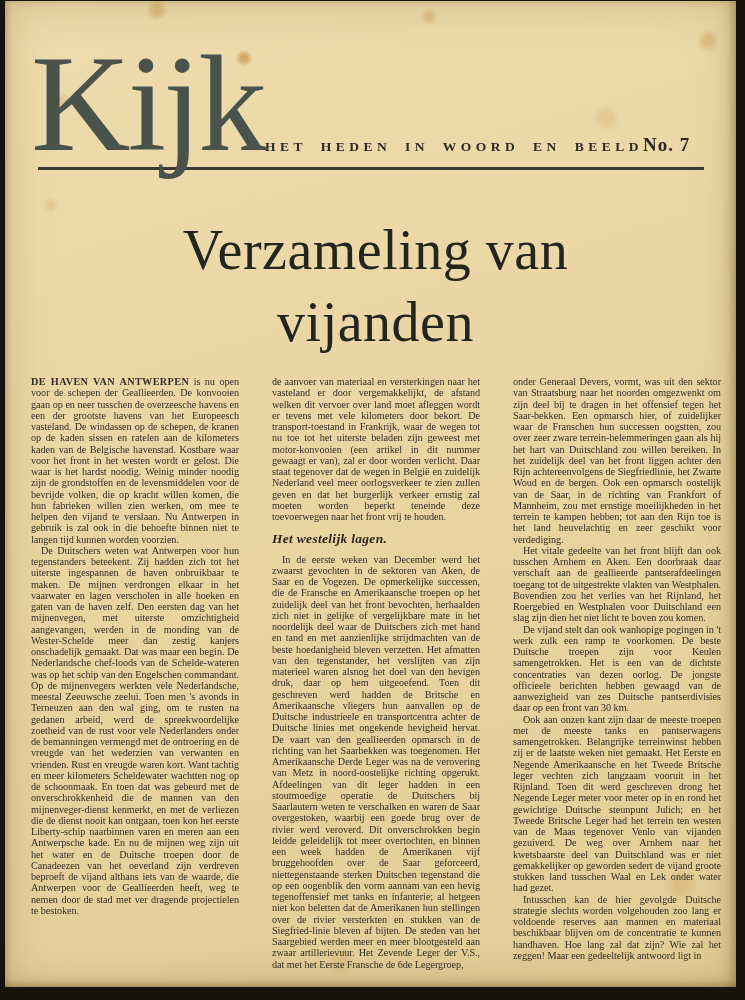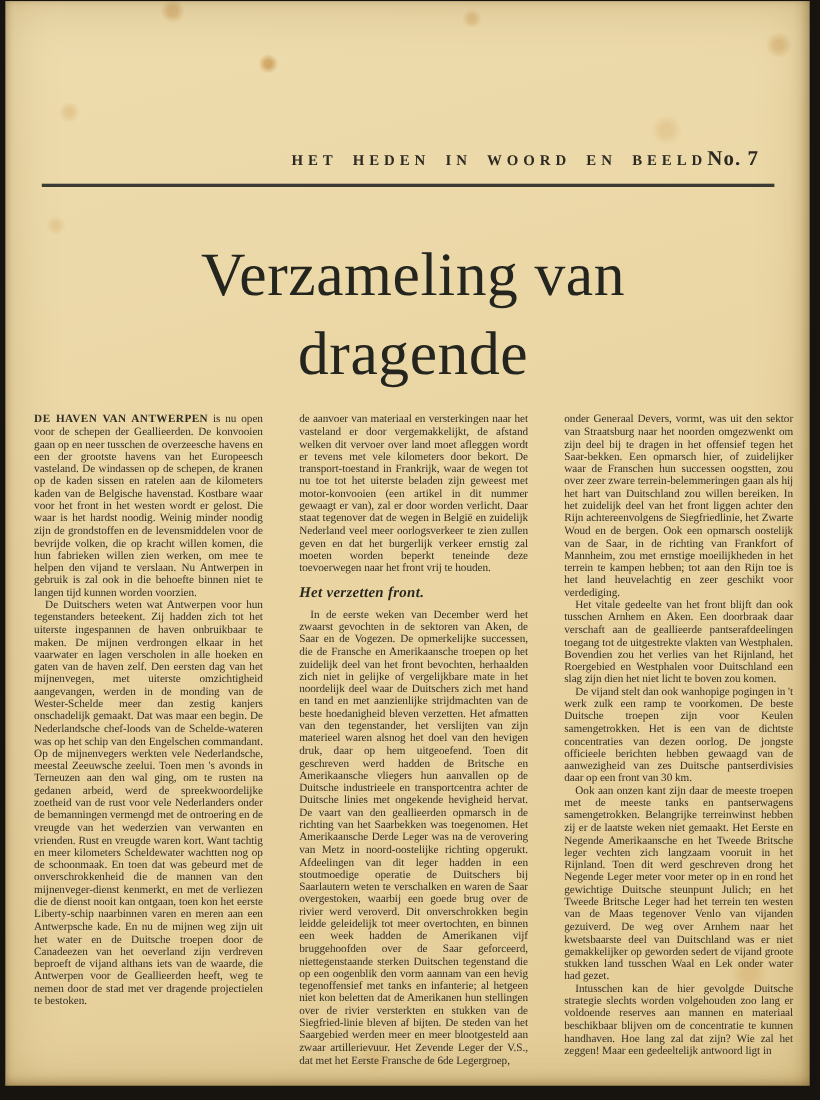--- a/index.html
+++ b/index.html
@@ -134,43 +134,44 @@
     text-indent: 0;
     color: #2b2820;
   }
 </style>
 </head>
 <body>
 
 <div class="stage">
   <div class="paper">
 
+    <div class="masthead-title">Kijk</div>
 
     <div class="masthead-row">
       <span class="tagline">HET HEDEN IN WOORD EN BEELD</span>
       <span class="issue-no">No. 7</span>
     </div>
 
     <div class="masthead-rule"></div>
 
     <h1 class="headline">
       <span>Verzameling van</span><br>
-      <span>dragende</span>
+      <span>vijanden</span>
     </h1>
 
     <div class="columns">
 
       <div class="col">
         <p><span class="lead-in">DE HAVEN VAN ANTWERPEN</span> <span>is nu open voor de schepen der Geallieerden.  De konvooien gaan op en neer tusschen de overzeesche havens en een der grootste havens van het Europeesch vasteland.  De windassen op de schepen, de kranen op de kaden sissen en ratelen aan de kilometers kaden van de Belgische havenstad. Kostbare waar voor het front in het westen wordt er gelost.  Die waar is het hardst noodig.  Weinig minder noodig zijn de grondstoffen en de levensmiddelen voor de bevrijde volken, die op kracht willen komen, die hun fabrieken willen zien werken, om mee te helpen den vijand te verslaan. Nu Antwerpen in gebruik is zal ook in die behoefte binnen niet te langen tijd kunnen worden voorzien.</span></p>
         <p class="indent">De Duitschers weten wat Antwerpen voor hun tegenstanders beteekent.  Zij hadden zich tot het uiterste ingespannen de haven onbruikbaar te maken.  De mijnen verdrongen elkaar in het vaarwater en lagen verscholen in alle hoeken en gaten van de haven zelf.  Den eersten dag van het mijnenvegen, met uiterste omzichtigheid aangevangen, werden in de monding van de Wester-Schelde meer dan zestig kanjers onschadelijk gemaakt.  Dat was maar een begin.  De Nederlandsche chef-loods van de Schelde-wateren was op het schip van den Engelschen commandant. Op de mijnenvegers werkten vele Nederlandsche, meestal Zeeuwsche zeelui.  Toen men 's avonds in Terneuzen aan den wal ging, om te rusten na gedanen arbeid, werd de spreekwoordelijke zoetheid van de rust voor vele Nederlanders onder de bemanningen vermengd met de ontroering en de vreugde van het wederzien van verwanten en vrienden.  Rust en vreugde waren kort.  Want tachtig en meer kilometers Scheldewater wachtten nog op de schoonmaak.  En toen dat was gebeurd met de onverschrokkenheid die de mannen van den mijnenveger-dienst kenmerkt, en met de verliezen die de dienst nooit kan ontgaan, toen kon het eerste Liberty-schip naarbinnen varen en meren aan een Antwerpsche kade.  En nu de mijnen weg zijn uit het water en de Duitsche troepen door de Canadeezen van het oeverland zijn verdreven beproeft de vijand althans iets van de waarde, die Antwerpen voor de Geallieerden heeft, weg te nemen door de stad met ver dragende projectielen te bestoken.</p>
       </div>
 
       <div class="col">
         <p>de aanvoer van materiaal en versterkingen naar het vasteland er door vergemakkelijkt, de afstand welken dit vervoer over land moet afleggen wordt er tevens met vele kilometers door bekort.  De transport-toestand in Frankrijk, waar de wegen tot nu toe tot het uiterste beladen zijn geweest met motor-konvooien (een artikel in dit nummer gewaagt er van), zal er door worden verlicht. Daar staat tegenover dat de wegen in België en zuidelijk Nederland veel meer oorlogsverkeer te zien zullen geven en dat het burgerlijk verkeer ernstig zal moeten worden beperkt teneinde deze toevoerwegen naar het front vrij te houden.</p>
-        <p class="subhead">Het verzetten front.</p>
+        <p class="subhead">Het westelijk lagen.</p>
         <p class="indent">In de eerste weken van December werd het zwaarst gevochten in de sektoren van Aken, de Saar en de Vogezen.  De opmerkelijke successen, die de Fransche en Amerikaansche troepen op het zuidelijk deel van het front bevochten, herhaalden zich niet in gelijke of vergelijkbare mate in het noordelijk deel waar de Duitschers zich met hand en tand en met aanzienlijke strijdmachten van de beste hoedanigheid bleven verzetten.  Het afmatten van den tegenstander, het verslijten van zijn materieel waren alsnog het doel van den hevigen druk, daar op hem uitgeoefend.  Toen dit geschreven werd hadden de Britsche en Amerikaansche vliegers hun aanvallen op de Duitsche industrieele en transportcentra achter de Duitsche linies met ongekende hevigheid hervat.  De vaart van den geallieerden opmarsch in de richting van het Saarbekken was toegenomen.  Het Amerikaansche Derde Leger was na de verovering van Metz in noord-oostelijke richting opgerukt. Afdeelingen van dit leger hadden in een stoutmoedige operatie de Duitschers bij Saarlautern weten te verschalken en waren de Saar overgestoken, waarbij een goede brug over de rivier werd veroverd.  Dit onverschrokken begin leidde geleidelijk tot meer overtochten, en binnen een week hadden de Amerikanen vijf bruggehoofden over de Saar geforceerd, niettegenstaande sterken Duitschen tegenstand die op een oogenblik den vorm aannam van een hevig tegenoffensief met tanks en infanterie; al hetgeen niet kon beletten dat de Amerikanen hun stellingen over de rivier versterkten en stukken van de Siegfried-linie bleven af bijten.  De steden van het Saargebied werden meer en meer blootgesteld aan zwaar artillerievuur.  Het Zevende Leger der V.S., dat met het Eerste Fransche de 6de Legergroep,</p>
       </div>
 
       <div class="col">
         <p>onder Generaal Devers, vormt, was uit den sektor van Straatsburg naar het noorden omgezwenkt om zijn deel bij te dragen in het offensief tegen het Saar-bekken.  Een opmarsch hier, of zuidelijker waar de Franschen hun successen oogstten, zou over zeer zware terrein-belemmeringen gaan als hij het hart van Duitschland zou willen bereiken.  In het zuidelijk deel van het front liggen achter den Rijn achtereenvolgens de Siegfriedlinie, het Zwarte Woud en de bergen. Ook een opmarsch oostelijk van de Saar, in de richting van Frankfort of Mannheim, zou met ernstige moeilijkheden in het terrein te kampen hebben; tot aan den Rijn toe is het land heuvelachtig en zeer geschikt voor verdediging.</p>
         <p class="indent">Het vitale gedeelte van het front blijft dan ook tusschen Arnhem en Aken.  Een doorbraak daar verschaft aan de geallieerde pantserafdeelingen toegang tot de uitgestrekte vlakten van Westphalen.  Bovendien zou het verlies van het Rijnland, het Roergebied en Westphalen voor Duitschland een slag zijn dien het niet licht te boven zou komen.</p>
         <p class="indent">De vijand stelt dan ook wanhopige pogingen in 't werk zulk een ramp te voorkomen.  De beste Duitsche troepen zijn voor Keulen samengetrokken.  Het is een van de dichtste concentraties van dezen oorlog.  De jongste officieele berichten hebben gewaagd van de aanwezigheid van zes Duitsche pantserdivisies daar op een front van 30 km.</p>
         <p class="indent">Ook aan onzen kant zijn daar de meeste troepen met de meeste tanks en pantserwagens samengetrokken.  Belangrijke terreinwinst hebben zij er de laatste weken niet gemaakt.  Het Eerste en Negende Amerikaansche en het Tweede Britsche leger vechten zich langzaam vooruit in het Rijnland.  Toen dit werd geschreven drong het Negende Leger meter voor meter op in en rond het gewichtige Duitsche steunpunt Julich; en het Tweede Britsche Leger had het terrein ten westen van de Maas tegenover Venlo van vijanden gezuiverd.  De weg over Arnhem naar het kwetsbaarste deel van Duitschland was er niet gemakkelijker op geworden sedert de vijand groote stukken land tusschen Waal en Lek onder water had gezet.</p>
         <p class="indent">Intusschen kan de hier gevolgde Duitsche strategie slechts worden volgehouden zoo lang er voldoende reserves aan mannen en materiaal beschikbaar blijven om de concentratie te kunnen handhaven.  Hoe lang zal dat zijn?  Wie zal het zeggen!  Maar een gedeeltelijk antwoord ligt in</p>
       </div>

